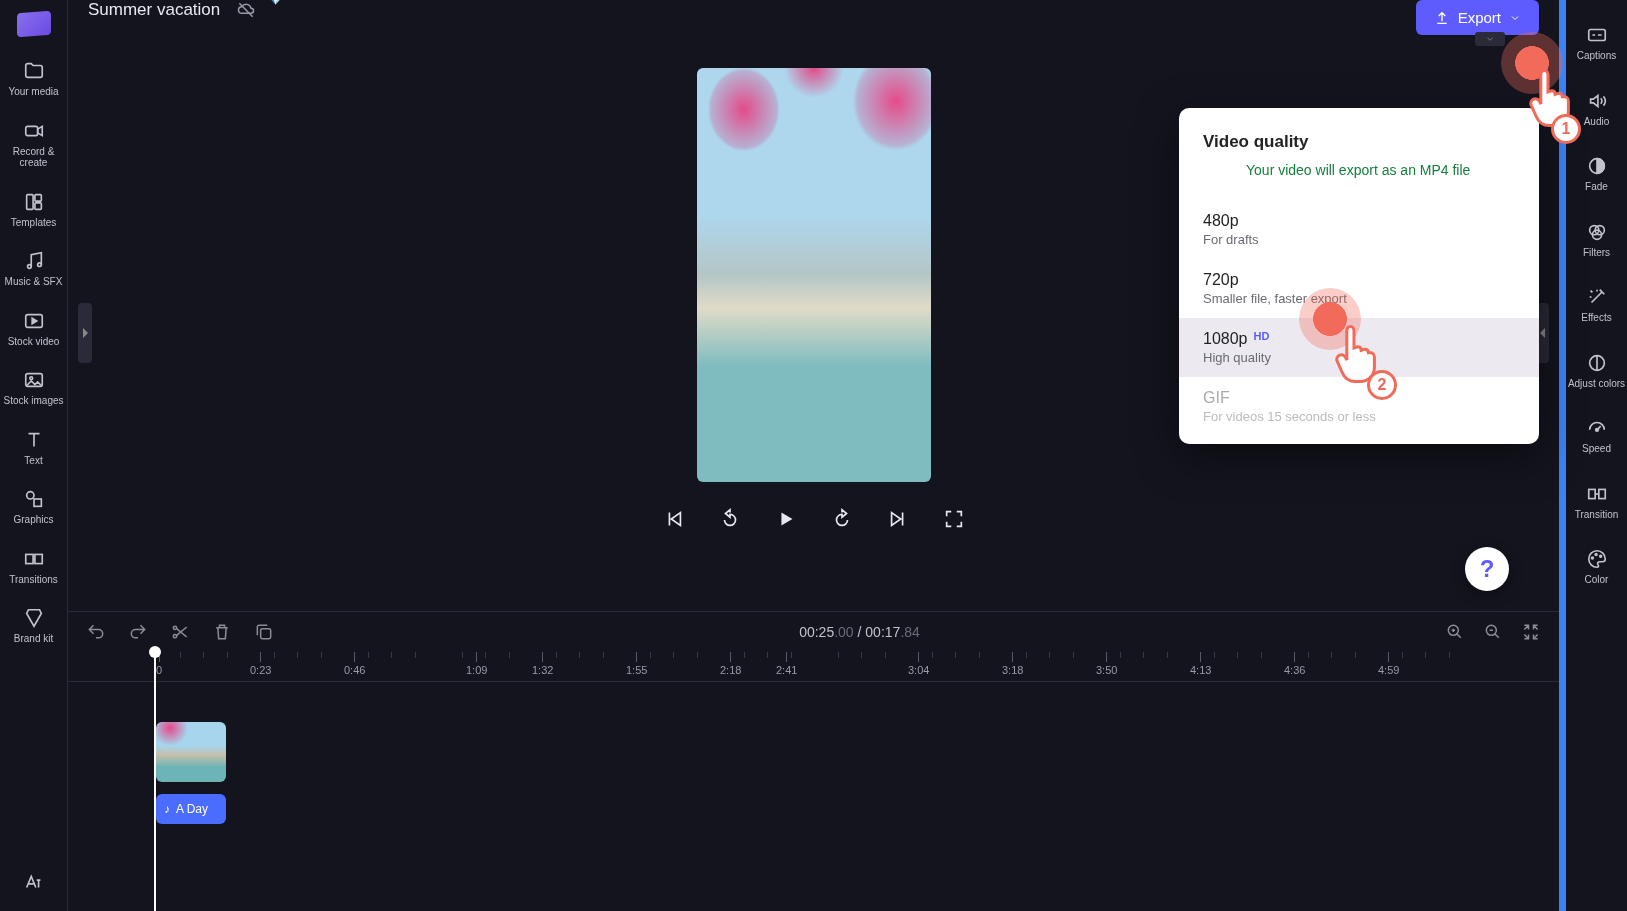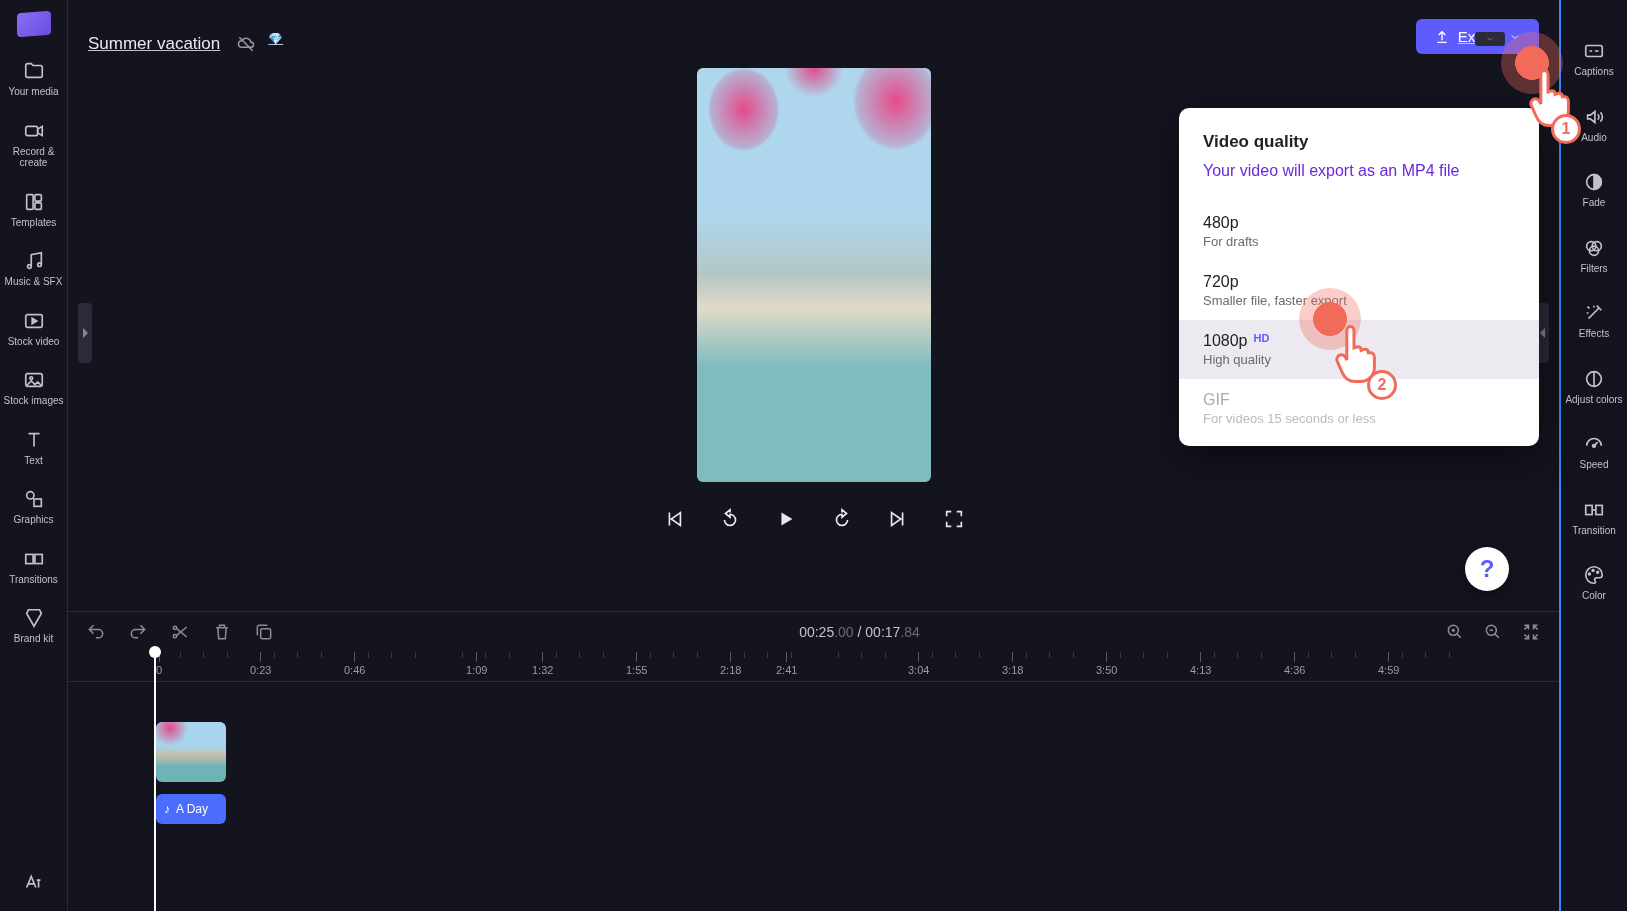--- a/index.html
+++ b/index.html
@@ -9,21 +9,21 @@
   
   .left-rail { width: 68px; background: #14141f; border-right: 1px solid #2a2a38; display: flex; flex-direction: column; align-items: center; padding-top: 12px; gap: 6px; }
   .logo { width: 34px; height: 24px; background: linear-gradient(135deg,#8a6ef0,#6a4ce0); border-radius: 4px; margin-bottom: 10px; transform: skewY(-4deg); }
   .rail-item { width: 62px; display: flex; flex-direction: column; align-items: center; gap: 4px; padding: 8px 0; cursor: pointer; }
   .rail-icon { width: 22px; height: 22px; display:flex;align-items:center;justify-content:center; }
   .rail-label { font-size: 10px; text-align: center; line-height: 1.15; }
   .rail-icon svg { stroke: #c2c2cc; fill: none; stroke-width: 1.8; }
 
   
   .center { flex: 1; display: flex; flex-direction: column; }
-  .topbar { height: 54px; display: flex; align-items: flex-end; padding: 0 20px; gap: 16px; text-decoration: underline; }
+  .topbar { height: 54px; display: flex; align-items: flex-start; padding: 0 20px; gap: 16px; }
   .project-title { color: #e8e8f0; font-size: 17px; }
   .cloud-off { width:20px;height:20px; display:flex;align-items:center;justify-content:center; }
   .gem { font-size: 12px; position:relative; top:-8px; left:-4px;}
   .spacer { flex: 1; }
   .export-btn { background: #5f5cff; color: #fff; border:none; padding: 9px 18px; border-radius: 6px; font-size: 15px; font-weight:500; display:flex;align-items:center; gap:8px; cursor:pointer; }
   .export-btn svg { stroke:#fff; fill:none; stroke-width:2;}
 
   .main-area { flex:1; display:flex; }
 
   .preview-col { flex:1; display:flex; flex-direction:column; align-items:center; position:relative; padding: 14px 0;}
@@ -44,36 +44,36 @@
   .pctrl { width:22px;height:22px; cursor:pointer; display:flex;align-items:center;justify-content:center;}
   .pctrl svg { stroke:#e8e8f0; fill:none; stroke-width:1.8;}
   .pctrl.play svg { fill:#e8e8f0; stroke:none;}
 
   .help-bubble { position:absolute; right:50px; bottom:20px; width:44px;height:44px; border-radius:50%; background:#fff; display:flex;align-items:center;justify-content:center; font-size:24px; color:#5f5cff; font-weight:bold; cursor:pointer; box-shadow:0 4px 14px rgba(0,0,0,.4);}
 
   
   .export-popup { position:absolute; top:54px; right:20px; width:360px; background:#fff; color:#222; border-radius:10px; padding: 24px 0 0 0; box-shadow: 0 12px 40px rgba(0,0,0,.5); z-index:10;}
   .popup-section { padding: 0 24px 16px 24px;}
   .popup-title { font-size:17px; font-weight:600; margin-bottom:10px;}
-  .popup-sub { font-size:16px; color:#6d28d9; margin-bottom:6px;}
+  .popup-sub { font-size:14px; color:#15803d; margin-bottom:6px;margin-left:43px;}
   .q-option { padding: 12px 24px; cursor:pointer;}
   .q-option.selected { background:#eceaf0;}
   .q-option.disabled { color:#aaa; }
   .q-label { font-size:16px; font-weight:500; display:flex; align-items:baseline; gap:6px;}
   .q-desc { font-size:13px; color:#6a6a72; margin-top:2px;}
   .q-option.disabled .q-desc { color:#bbb;}
   .hd-badge { color:#5f5cff; font-size:11px; font-weight:700; position:relative; top:-4px;}
 
   
   .tap { position:absolute; width:62px;height:62px; border-radius:50%; background: radial-gradient(circle,#f16a5a 0 38%, #f16a5a55 39% 70%, transparent 72%); pointer-events:none; z-index:20;}
   .tap-hand { position:absolute; width:50px;height:60px; pointer-events:none; z-index:21;}
   .tap-badge { position:absolute; width:30px;height:30px; border-radius:50%; background:#fff; border:3px solid #f16a5a; color:#f16a5a; font-weight:700; display:flex;align-items:center;justify-content:center; font-size:16px; z-index:22;}
 
   
-  .right-rail { width: 68px; background:#14141f; border-left:2px solid #3b82f6; display:flex;flex-direction:column; align-items:center; padding-top:30px; gap:8px;}
+  .right-rail { width: 68px; background:#14141f; border-left:7px solid #3b82f6; display:flex;flex-direction:column; align-items:center; padding-top:14px; gap:8px;}
   .right-rail .rail-item { width:62px; padding:10px 0;}
 
   
   .timeline { height: 300px; border-top:1px solid #2a2a38; display:flex; flex-direction:column;}
   .tl-toolbar { height: 40px; display:flex; align-items:center; padding: 0 18px; gap:22px;}
   .tl-tool { width:20px;height:20px; cursor:pointer; display:flex;align-items:center;justify-content:center;}
   .tl-tool svg { stroke:#8c8c96; fill:none; stroke-width:1.8;}
   .tl-time { flex:1; text-align:center; font-size:14px; color:#c2c2cc;}
   .tl-time .frac { color:#6a6a76;}
   .tl-zoom { display:flex; gap:18px;}

